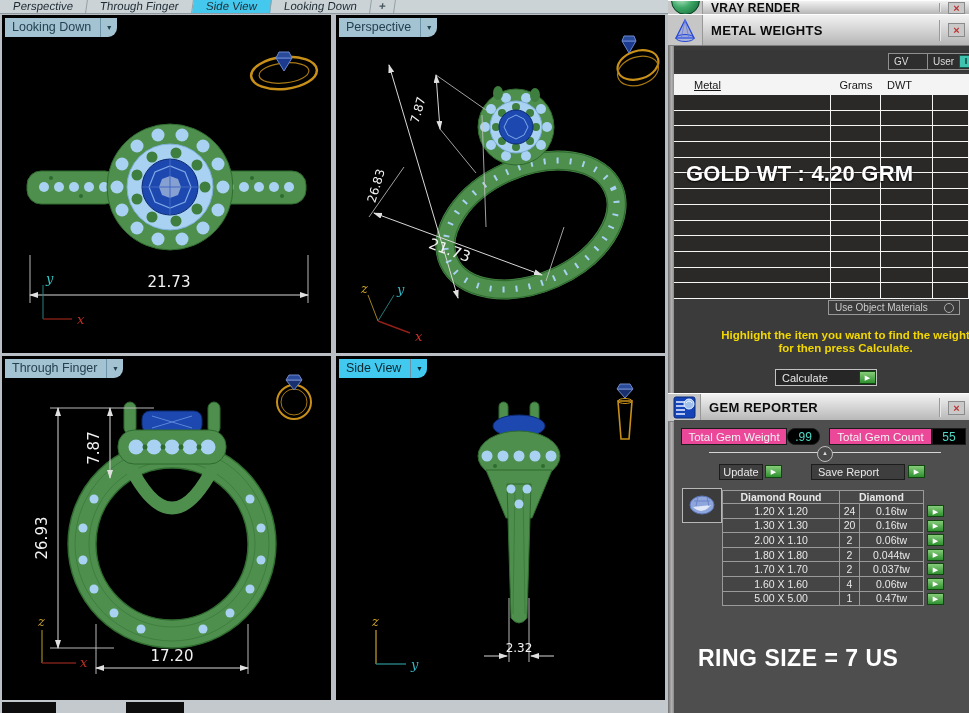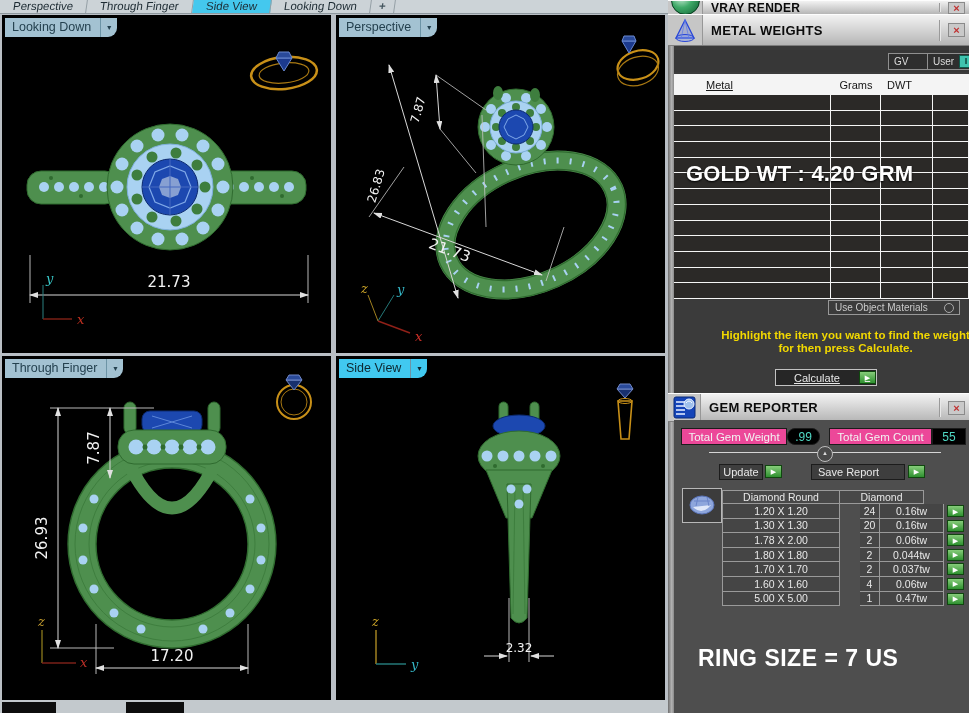--- a/index.html
+++ b/index.html
@@ -52,40 +52,40 @@
 
   
   .librow{position:absolute;left:6px;top:50px;width:295px;height:22px;background:#373737;}
   .liblabel{position:absolute;left:14px;top:4px;font-size:11px;color:#c9c9c9;letter-spacing:.3px;margin-top:41px;}
   .tglbtn{position:absolute;top:3px;height:15px;background:#2e2e2e;border:1px solid #8f8f8f;
           display:flex;align-items:center;font-size:10px;color:#dcdcdc;padding-left:5px;}
   .tglbtn .ind{width:12px;height:11px;background:#3fc3ae;border:1px solid #0e5a4c;color:#05332a;
           font-size:9px;font-weight:bold;text-align:center;line-height:11px;margin-left:5px;margin-right:1px;}
   .mtable{position:absolute;left:6px;top:74px;width:295px;}
   .m-head{display:flex;background:#f4f4f4;height:21px;align-items:center;font-size:11px;color:#151515;}
-  .mh1{width:157px;padding-left:32px;box-sizing:border-box;text-decoration:underline;}
+  .mh1{width:157px;padding-left:20px;box-sizing:border-box;text-decoration:underline;}
   .mh2{width:50px;text-align:center;}
   .mh3{width:52px;padding-left:6px;box-sizing:border-box;}
   .m-body{background:#2b2927;}
   .m-row{display:flex;height:14.7px;border-bottom:1px solid #f5f5f5;}
   .m-cell{border-right:1px solid #f5f5f5;box-sizing:border-box;}
   .m-cell.c1{width:157px;} .m-cell.c2{width:50px;} .m-cell.c3{width:52px;} .m-cell.c4{flex:1;}
   .goldwt{position:absolute;left:18px;top:161px;width:265px;font-size:22px;font-weight:bold;color:#fff;
           letter-spacing:.2px;text-shadow:0 1px 2px #000;white-space:nowrap;}
   .uom{position:absolute;left:160px;top:300px;width:132px;height:15px;border:1px solid #989898;
        display:flex;align-items:center;font-size:10px;color:#cacaca;padding-left:6px;box-sizing:border-box;}
   .uom-circle{width:8px;height:8px;border:1px solid #aaa;border-radius:50%;margin-left:auto;margin-right:5px;}
   .instr{position:absolute;left:0;top:329px;width:301px;text-align:center;color:#f2d800;
          font-size:11.5px;font-weight:bold;line-height:13px;padding-left:27px;}
   .cmdbtn{position:absolute;background:#262626;border:1px solid #c2c2c2;display:flex;align-items:center;
           font-size:11px;color:#e8e8e8;box-sizing:border-box;}
   .play{width:17px;height:13px;background:linear-gradient(#86cc7a,#2f9130);border:1px solid #10470f;
         display:flex;align-items:center;justify-content:center;flex:none;box-sizing:border-box;}
   .play::before{content:"▶";font-size:7px;color:#fff;line-height:7px;}
-  .calc{left:107px;top:369px;width:102px;height:17px;padding-left:18px;text-decoration:underline;}
+  .calc{left:107px;top:369px;width:102px;height:17px;padding-left:6px;}
   .calc .play{margin-left:auto;}
 
   
   .gemarea{position:absolute;left:6px;top:420px;width:295px;height:293px;background:#4e4e4e;}
   .tot-label{position:absolute;top:428px;height:17px;background:#ec4899;border:1px solid #1c1c1c;
              font-size:11.5px;color:#f2f2f2;display:flex;align-items:center;justify-content:center;box-sizing:border-box;}
   .tot-val{position:absolute;top:428px;height:17px;background:#000;border:1px solid #1c1c1c;
            font-size:12px;color:#4fd8c4;display:flex;align-items:center;justify-content:center;box-sizing:border-box;}
   .gdivider{position:absolute;left:41px;top:452px;width:232px;border-top:1px solid #d5d5d5;}
   .gdiv-btn{position:absolute;left:108px;top:-7px;width:14px;height:14px;border-radius:50%;
@@ -94,24 +94,24 @@
   .updbox{left:51px;top:464px;width:44px;height:16px;justify-content:center;background:#3e3e3e;border-color:#1c1c1c;}
   .updplay{position:absolute;left:97px;top:465px;}
   .savebox{left:143px;top:464px;width:94px;height:16px;padding-left:6px;background:#3e3e3e;border-color:#1c1c1c;}
   .saveplay{position:absolute;left:240px;top:465px;}
   .gemicon{position:absolute;left:14px;top:488px;width:38px;height:33px;background:#3c3c3c;
            border:1px solid #b8b8b8;display:flex;align-items:center;justify-content:center;}
   .gtable{position:absolute;left:54px;top:490px;font-size:10.5px;color:#e8e8e8;}
   .g-head,.g-row{display:flex;}
   .g-cell{border:1px solid #9a9a9a;border-top:none;box-sizing:border-box;background:#454545;
           display:flex;align-items:center;justify-content:center;height:14.6px;}
-  .g-head .g-cell{border-top:1px solid #9a9a9a;height:14px;background:#484848;}
+  .g-head .g-cell{border-top:1px solid #9a9a9a;height:14px;background:#484848;font-weight:bold;}
   .ghsize,.gsize{width:118px;}
   .ghmat{width:84px;border-left:none;}
-  .gcount{width:20px;border-left:none;margin-left:20px;}
+  .gcount{width:20px;border-left:none;}
   .gweight{width:64px;border-left:none;}
   .g-play{margin-left:3px;margin-top:1px;height:12px;}
   .ringsize{position:absolute;left:30px;top:645px;font-size:23px;font-weight:bold;color:#fff;letter-spacing:.5px;}
 </style>
 </head>
 <body>
 
 <div id="app">
 
   <div class="tabbar">
@@ -611,21 +611,21 @@
             <div class="g-cell gweight">0.16tw</div>
             <div class="play g-play"></div>
           </div>
           <div class="g-row">
             <div class="g-cell gsize">1.30 X 1.30</div>
             <div class="g-cell gcount">20</div>
             <div class="g-cell gweight">0.16tw</div>
             <div class="play g-play"></div>
           </div>
           <div class="g-row">
-            <div class="g-cell gsize">1.78 X 2.00</div>
+            <div class="g-cell gsize">2.00 X 1.10</div>
             <div class="g-cell gcount">2</div>
             <div class="g-cell gweight">0.06tw</div>
             <div class="play g-play"></div>
           </div>
           <div class="g-row">
             <div class="g-cell gsize">1.80 X 1.80</div>
             <div class="g-cell gcount">2</div>
             <div class="g-cell gweight">0.044tw</div>
             <div class="play g-play"></div>
           </div>

